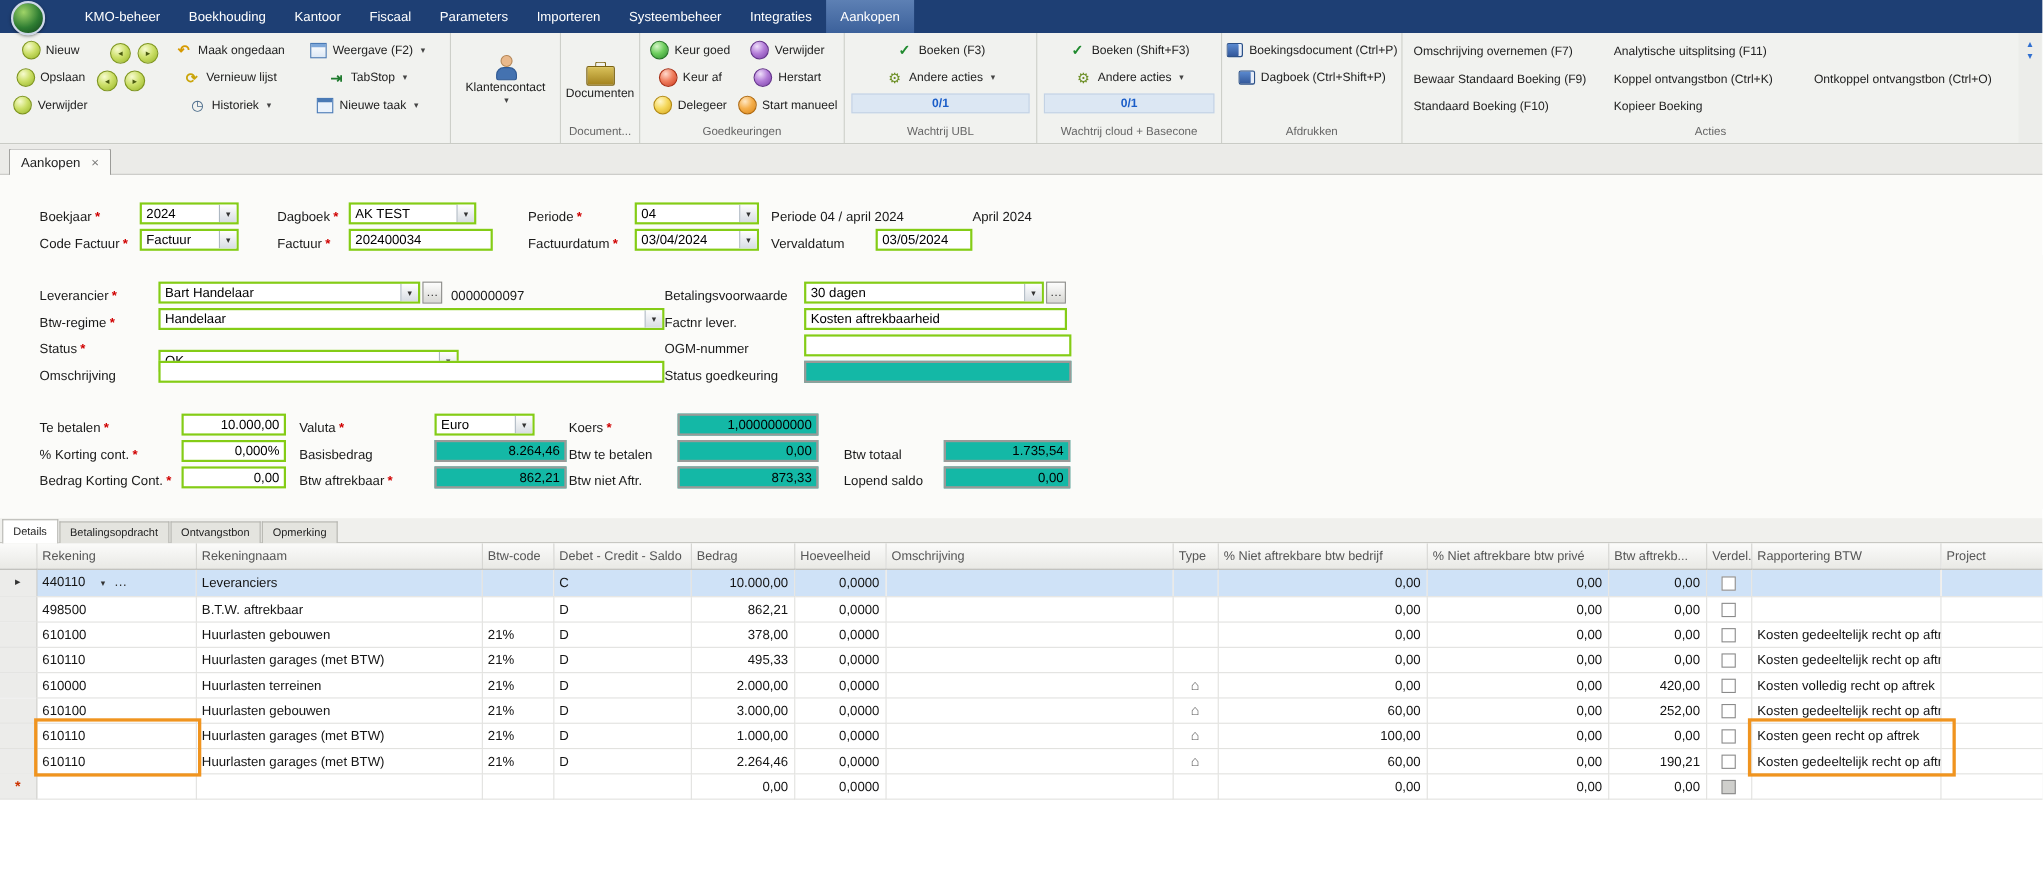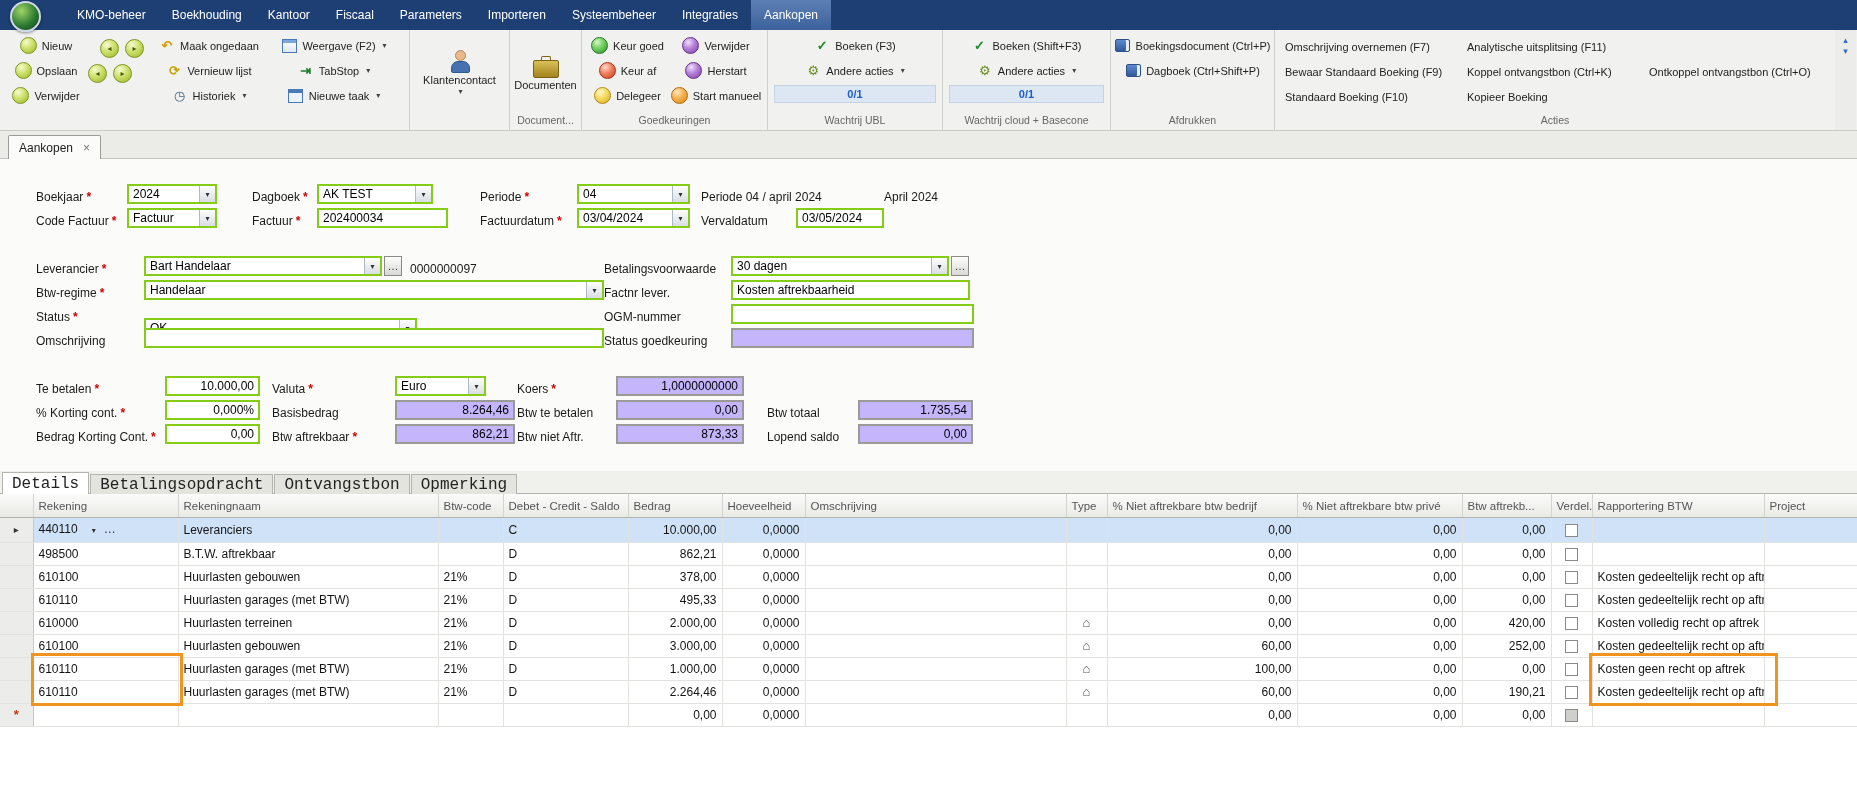--- a/index.html
+++ b/index.html
@@ -64,27 +64,27 @@
   .doc-tab .close { color:#777; font-size:12px; }
 
   
   .form-area { position:relative; height:312px; background:#fbfbf9; }
   .flabel { position:absolute; font-size:12px; color:#1a1a1a; height:20px; line-height:20px; white-space:nowrap; }
   .req { color:var(--required-red,#d00000); margin-left:3px; font-weight:bold; }
   .ftext { position:absolute; font-size:12px; color:#1a1a1a; height:20px; line-height:20px; white-space:nowrap; }
   .tbox, .combo { position:absolute; height:20px; box-sizing:border-box; background:#fff; border:2px solid #84cc16; font-size:12px; display:flex; align-items:center; overflow:hidden; }
   .tbox .val, .combo .val { padding:0 4px; flex:1; white-space:nowrap; overflow:hidden; }
   .tbox.num .val { text-align:right; }
-  .tbox.ro { background:#c4b5fd; border-color:#9a9a98; }
+  .tbox.ro { background:#14b8a6; border-color:#9a9a98; }
   .combo .dd { width:15px; align-self:stretch; display:flex; align-items:center; justify-content:center; font-size:8px; color:#333; background:linear-gradient(#fefefe,#d8dde3); border-left:1px solid #aeb8c2; flex:none; }
   .dots-btn { position:absolute; height:20px; width:18px; box-sizing:border-box; border:1px solid #8a8a88; background:linear-gradient(#fdfdfd,#d8d8d4); font-size:11px; display:flex; align-items:center; justify-content:center; color:#333; }
 
   
   .dtabs { height:22px; background:#f0f0ed; display:flex; align-items:flex-end; padding-left:2px; border-bottom:1px solid #b5b5b0; }
-  .dtab { height:19px; padding:0 9px; font-size:16px; display:flex; align-items:center; background:#e4e4df; border:1px solid #b5b5b0; border-bottom:none; margin-right:1px; position:relative; top:1px; color:#222;font-family:Liberation Mono, monospace; }
+  .dtab { height:19px; padding:0 9px; font-size:10px; display:flex; align-items:center; background:#e4e4df; border:1px solid #b5b5b0; border-bottom:none; margin-right:1px; position:relative; top:1px; color:#222; }
   .dtab.active { background:#ffffff; height:21px; z-index:2; }
 
   
   .grid-wrap { position:relative; background:#fff; }
   table.grid { border-collapse:collapse; table-layout:fixed; width:1857px; }
   table.grid th { height:23px; background:linear-gradient(#fbfbfa,#e9e9e5); border-right:1px solid #d3d3cf; border-bottom:1px solid #b3b3af; font-size:11.5px; font-weight:normal; color:#555; text-align:left; padding:0 5px; overflow:hidden; white-space:nowrap; }
   table.grid td { height:22px; line-height:22px; border-right:1px solid #e2e2df; border-bottom:1px solid #e2e2df; font-size:12px; color:#141414; padding:0 5px; overflow:hidden; white-space:nowrap; background:#fff; }
   tr.selected td { background:var(--sel-blue,#cfe2f7); }
   table.grid td.c-marker { background:#ececea !important; border-right:1px solid #c8c8c4; text-align:center; font-size:10px; color:#333; padding:0; }
   table.grid td.c-marker.marker-new { color:#cc3300; font-weight:bold; font-size:13px; }

